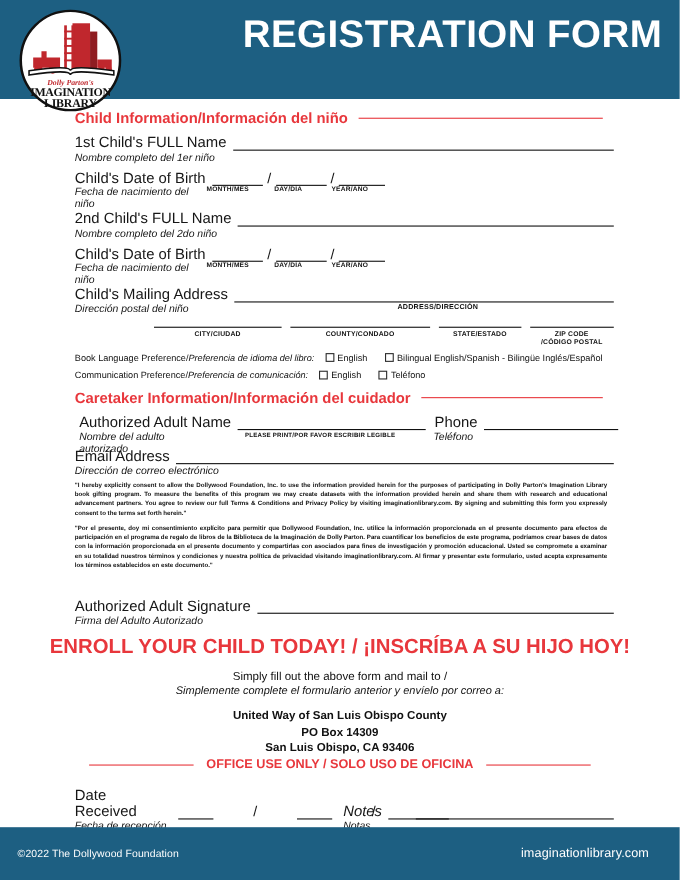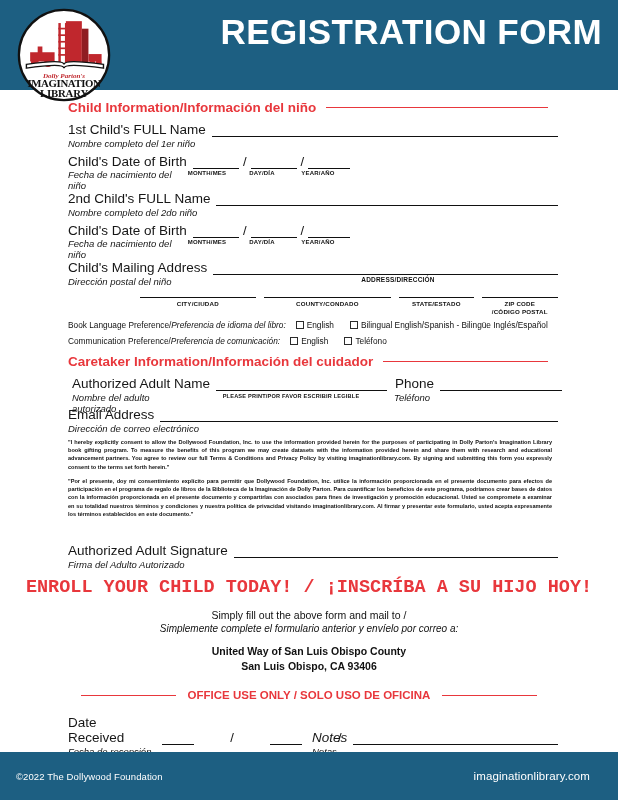--- a/index.html
+++ b/index.html
@@ -409,26 +409,27 @@
     <div class="abs legal" style="left:68px; top:387px; width:484px;">"Por el presente, doy mi consentimiento explícito para permitir que Dollywood Foundation, Inc. utilice la información proporcionada en el presente documento para efectos de participación en el programa de regalo de libros de la Biblioteca de la Imaginación de Dolly Parton. Para cuantificar los beneficios de este programa, podríamos crear bases de datos con la información proporcionada en el presente documento y compartirlas con asociados para fines de investigación y promoción educacional. Usted se compromete a examinar en su totalidad nuestros términos y condiciones y nuestra política de privacidad visitando imaginationlibrary.com. Al firmar y presentar este formulario, usted acepta expresamente los términos establecidos en este documento."</div>
 
     <div class="abs" style="left:68px; top:453px; width:490px;">
       <div class="field">
         <span class="lbl-en">Authorized Adult Signature</span>
         <span class="line"></span>
       </div>
       <div class="lbl-es" style="margin-top:1px;">Firma del Adulto Autorizado</div>
     </div>
 
-    <div class="abs callout" style="left:0; top:487px; width:618px;font-family:Liberation Mono, monospace;">ENROLL YOUR CHILD TODAY! / ¡INSCRÍBA A SU HIJO HOY!</div>
+    <div class="abs callout" style="left:0; top:487px; width:618px;">ENROLL YOUR CHILD TODAY! / ¡INSCRÍBA A SU HIJO HOY!</div>
 
     <div class="abs" style="left:0; top:518px; width:618px;">
       <div class="mail-en">Simply fill out the above form and mail to /</div>
       <div class="mail-es">Simplemente complete el formulario anterior y envíelo por correo a:</div>
       <div class="mail-addr" style="margin-top:8px;">United Way of San Luis Obispo County</div>
+      <div class="mail-addr">PO Box 14309</div>
       <div class="mail-addr">San Luis Obispo, CA 93406</div>
     </div>
 
     <div class="abs office-head" style="left:0; top:599px; width:618px;">
       <span class="r"></span>
       <span>OFFICE USE ONLY / SOLO USO DE OFICINA</span>
       <span class="r"></span>
     </div>
 
     <div class="abs" style="left:68px; top:625px; width:490px;">

